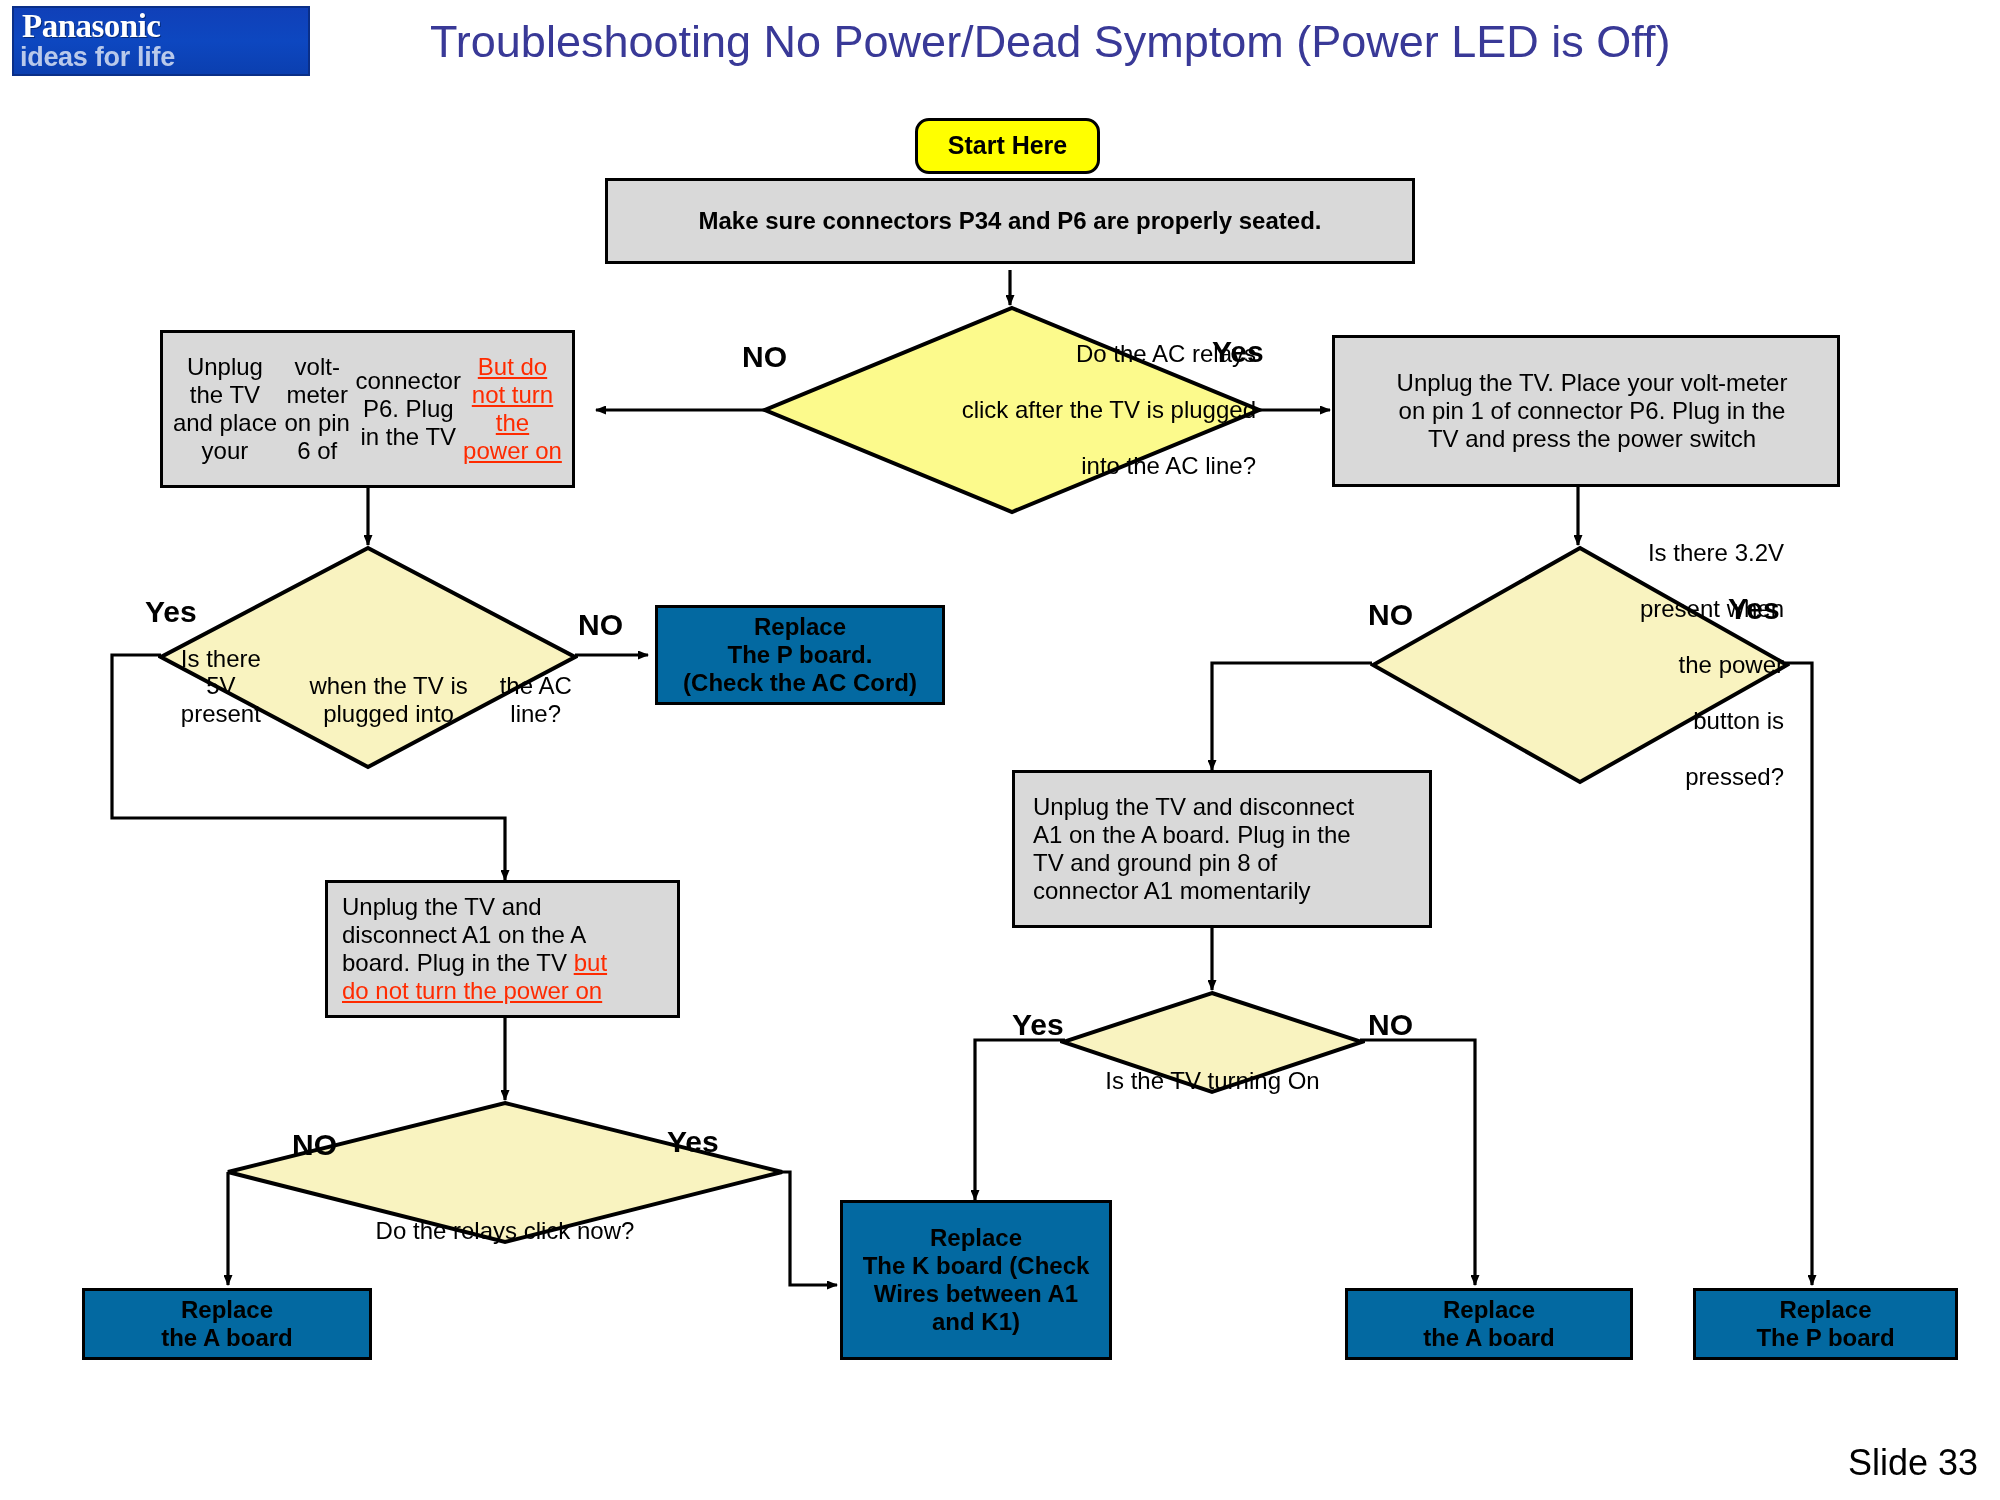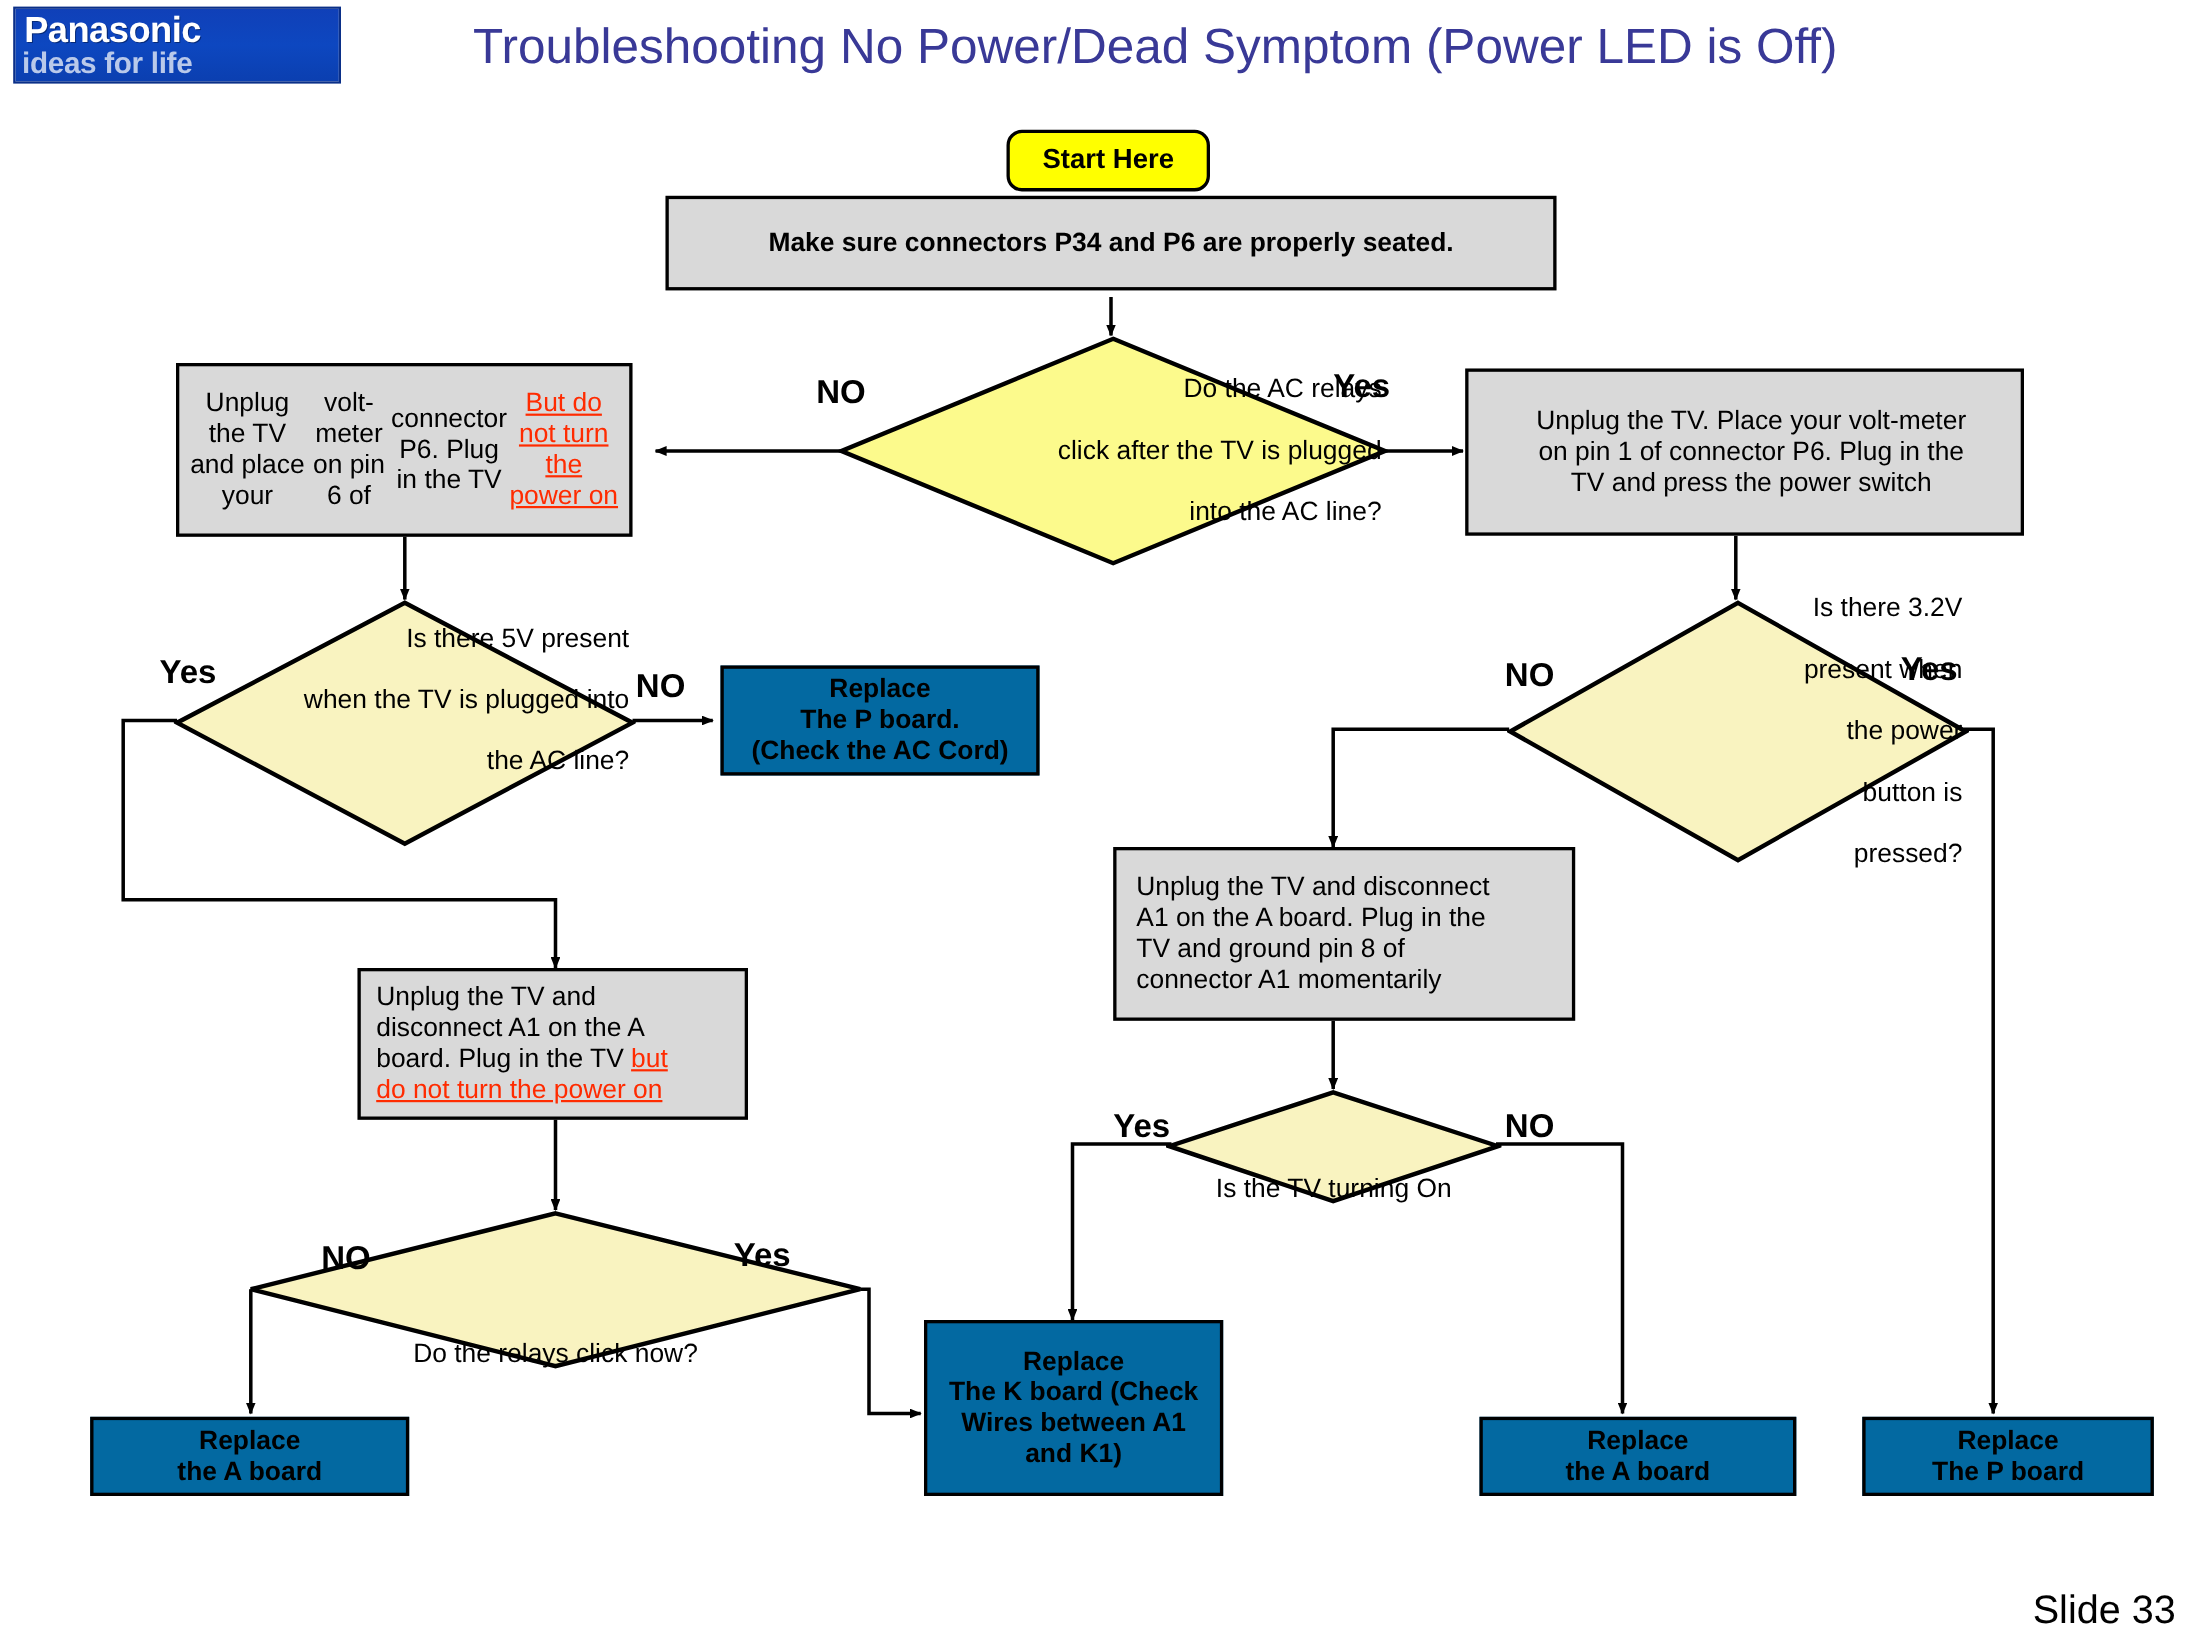--- a/index.html
+++ b/index.html
@@ -25,21 +25,21 @@
     box-sizing: border-box;
     overflow: hidden;
   }
   #logo .brand {
     color: #ffffff;
     font-weight: bold;
     font-size: 33px;
     line-height: 33px;
     letter-spacing: -0.5px;
     padding: 2px 14px 0 8px;
-    font-family: Liberation Sans, sans-serif;
+    font-family: Liberation Serif, serif;
     text-shadow: 1px 1px 0 #062a78;
   }
   #logo .tag {
     color: #b9c9ea;
     font-weight: bold;
     font-size: 27px;
     line-height: 28px;
     letter-spacing: -0.3px;
     padding: 0 0 0 6px;
     font-family: "Liberation Sans", sans-serif;
@@ -215,21 +215,21 @@
 <div class="node box gray" style="left:1332px; top:335px; width:508px; height:152px; font-size:24px; flex-direction:column;padding-left:20px;">
   <div>Unplug the TV. Place your volt-meter</div>
   <div>on pin 1 of connector P6. Plug in the</div>
   <div>TV and press the power switch</div>
 </div>
 
 <div class="diamond" style="left:158px; top:545px; width:420px; height:225px;">
   <svg width="420" height="225" viewBox="0 0 420 225" xmlns="http://www.w3.org/2000/svg">
     <polygon points="210,3 417,112 210,222 3,112" fill="#f9f3c0" stroke="#000000" stroke-width="4"></polygon>
   </svg>
-  <div class="dtext" style="font-size:24px; flex-direction:column; padding-bottom:42px;">
+  <div class="dtext" style="font-size:24px; flex-direction:row; padding-bottom:42px;">
     <div>Is there 5V present</div>
     <div>when the TV is  plugged into</div>
     <div>the AC line?</div>
   </div>
 </div>
 <div class="edge-label" style="left:145px; top:595px; font-size:30px;">Yes</div>
 <div class="edge-label" style="left:578px; top:608px; font-size:30px;">NO</div>
 
 <div class="node box cyan bold" style="left:655px; top:605px; width:290px; height:100px; font-size:24px; flex-direction:column;">
   <div>Replace</div>

